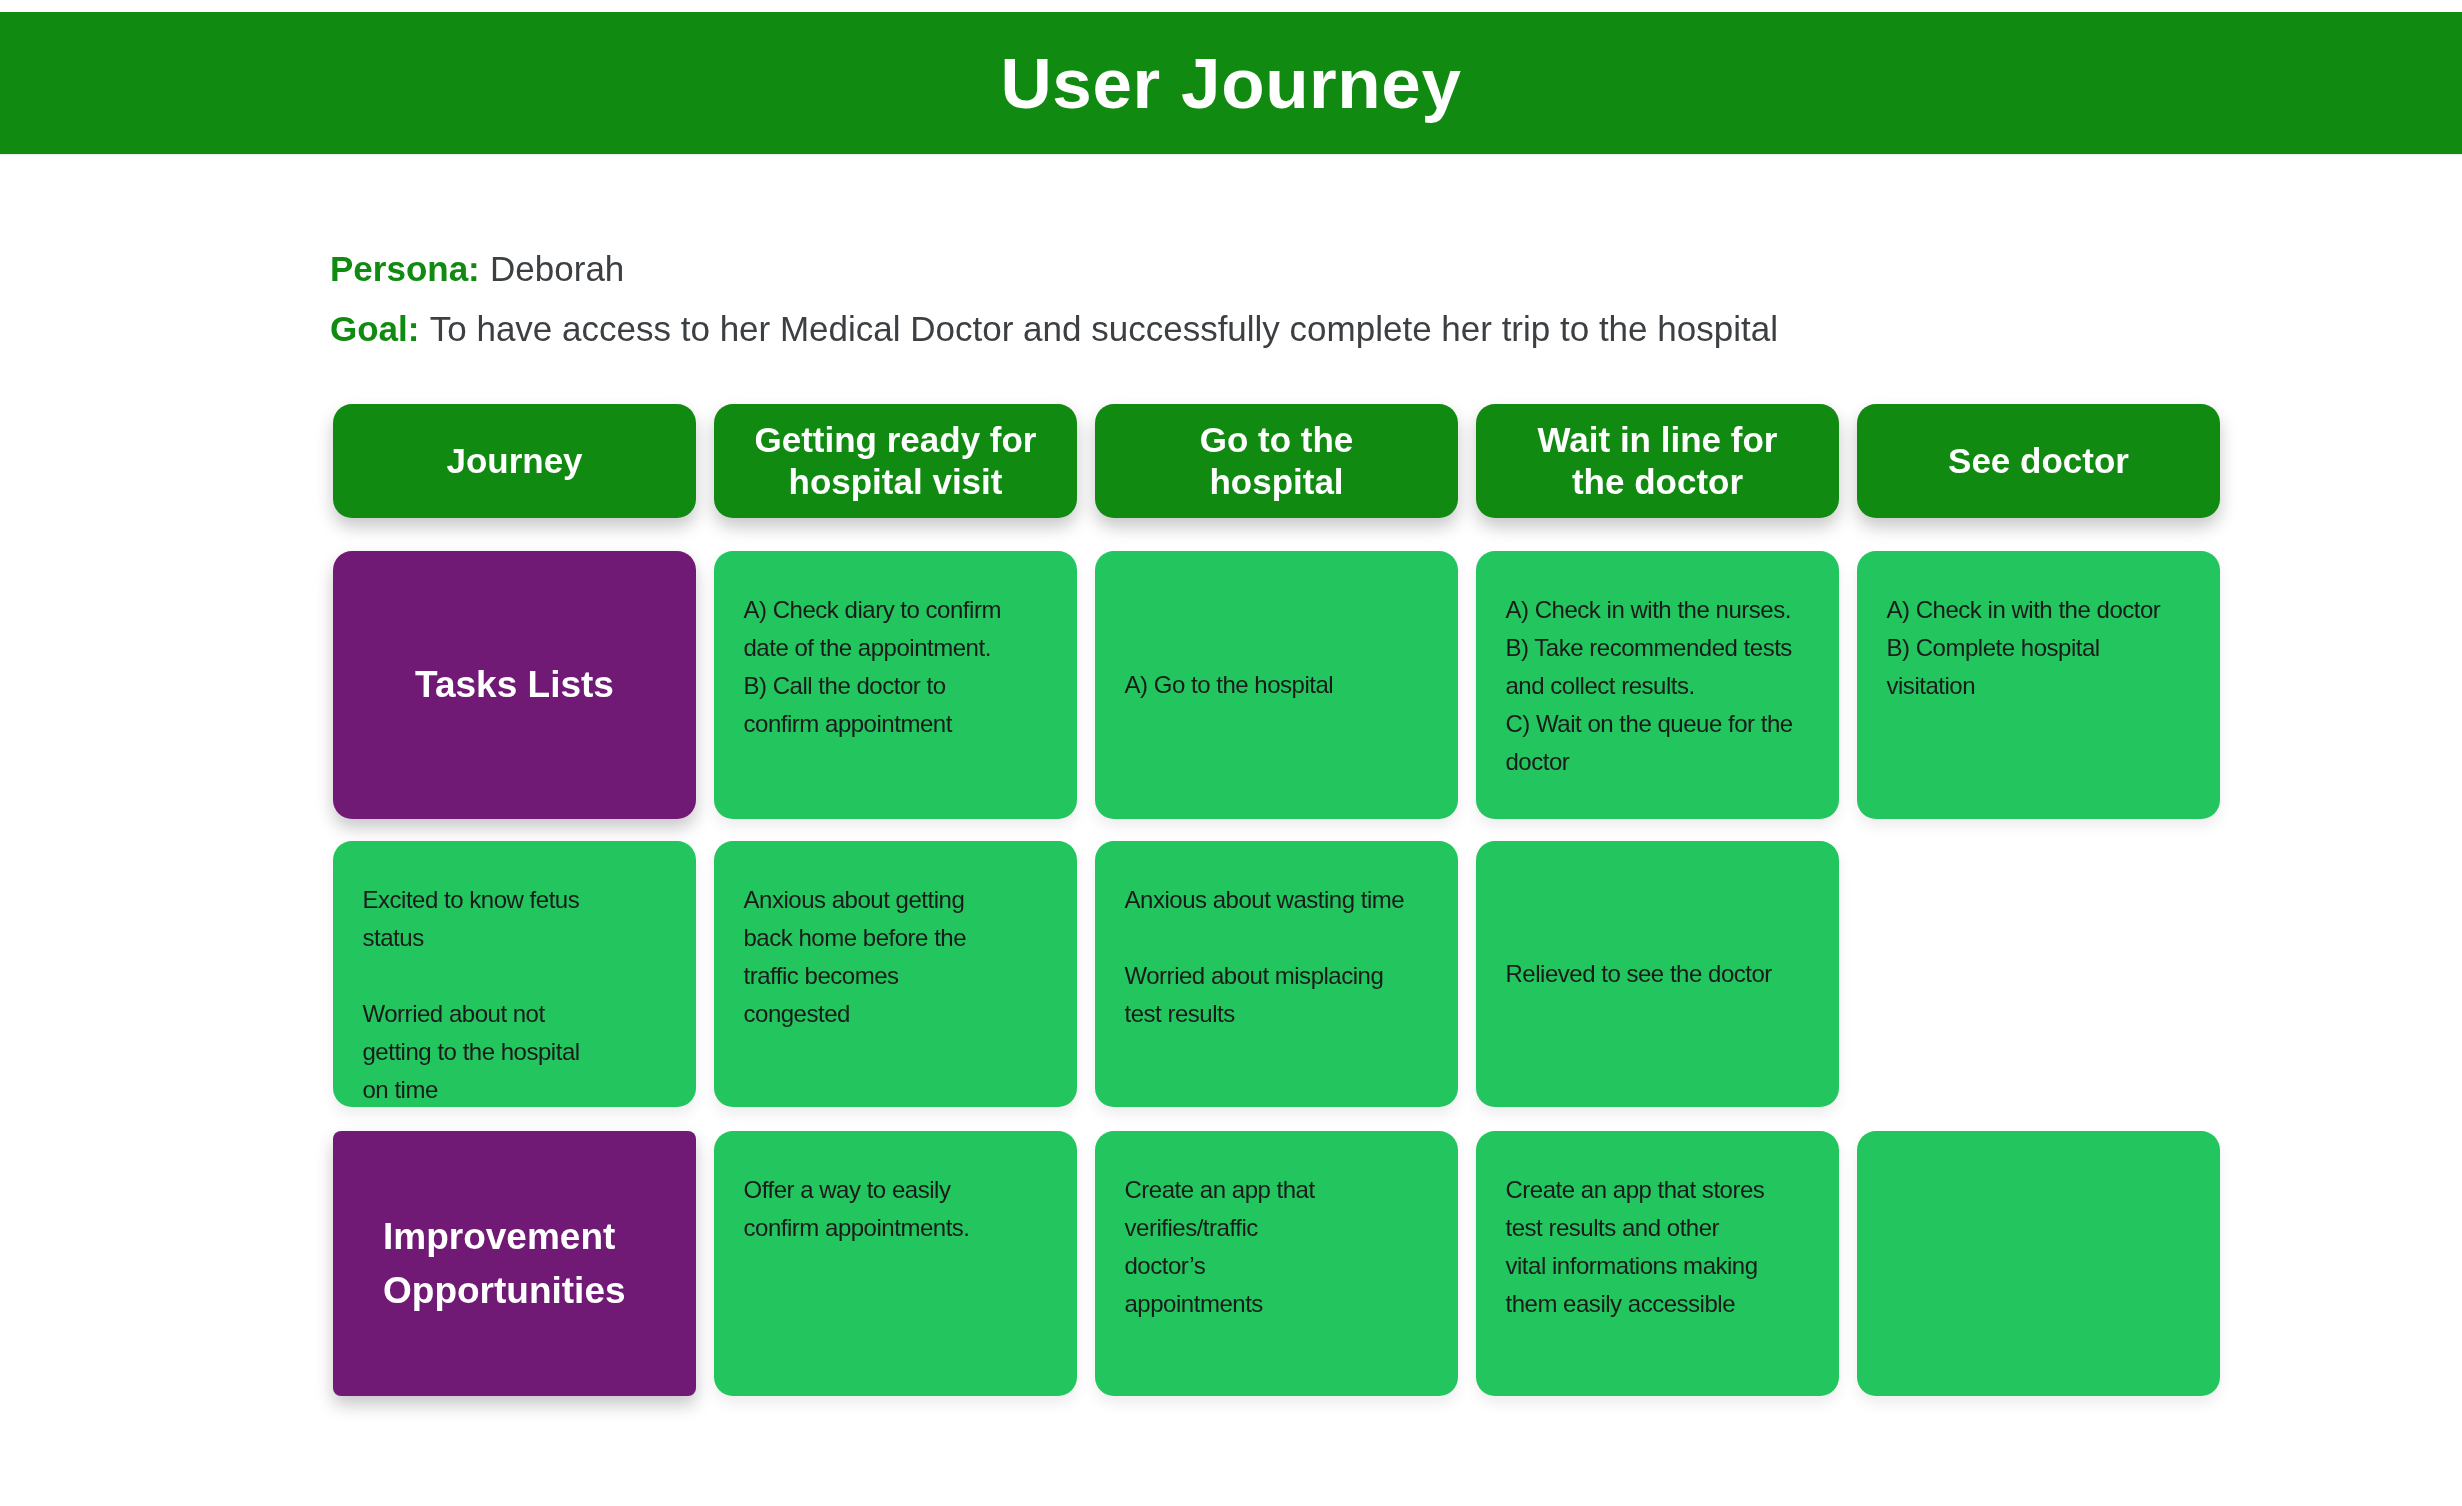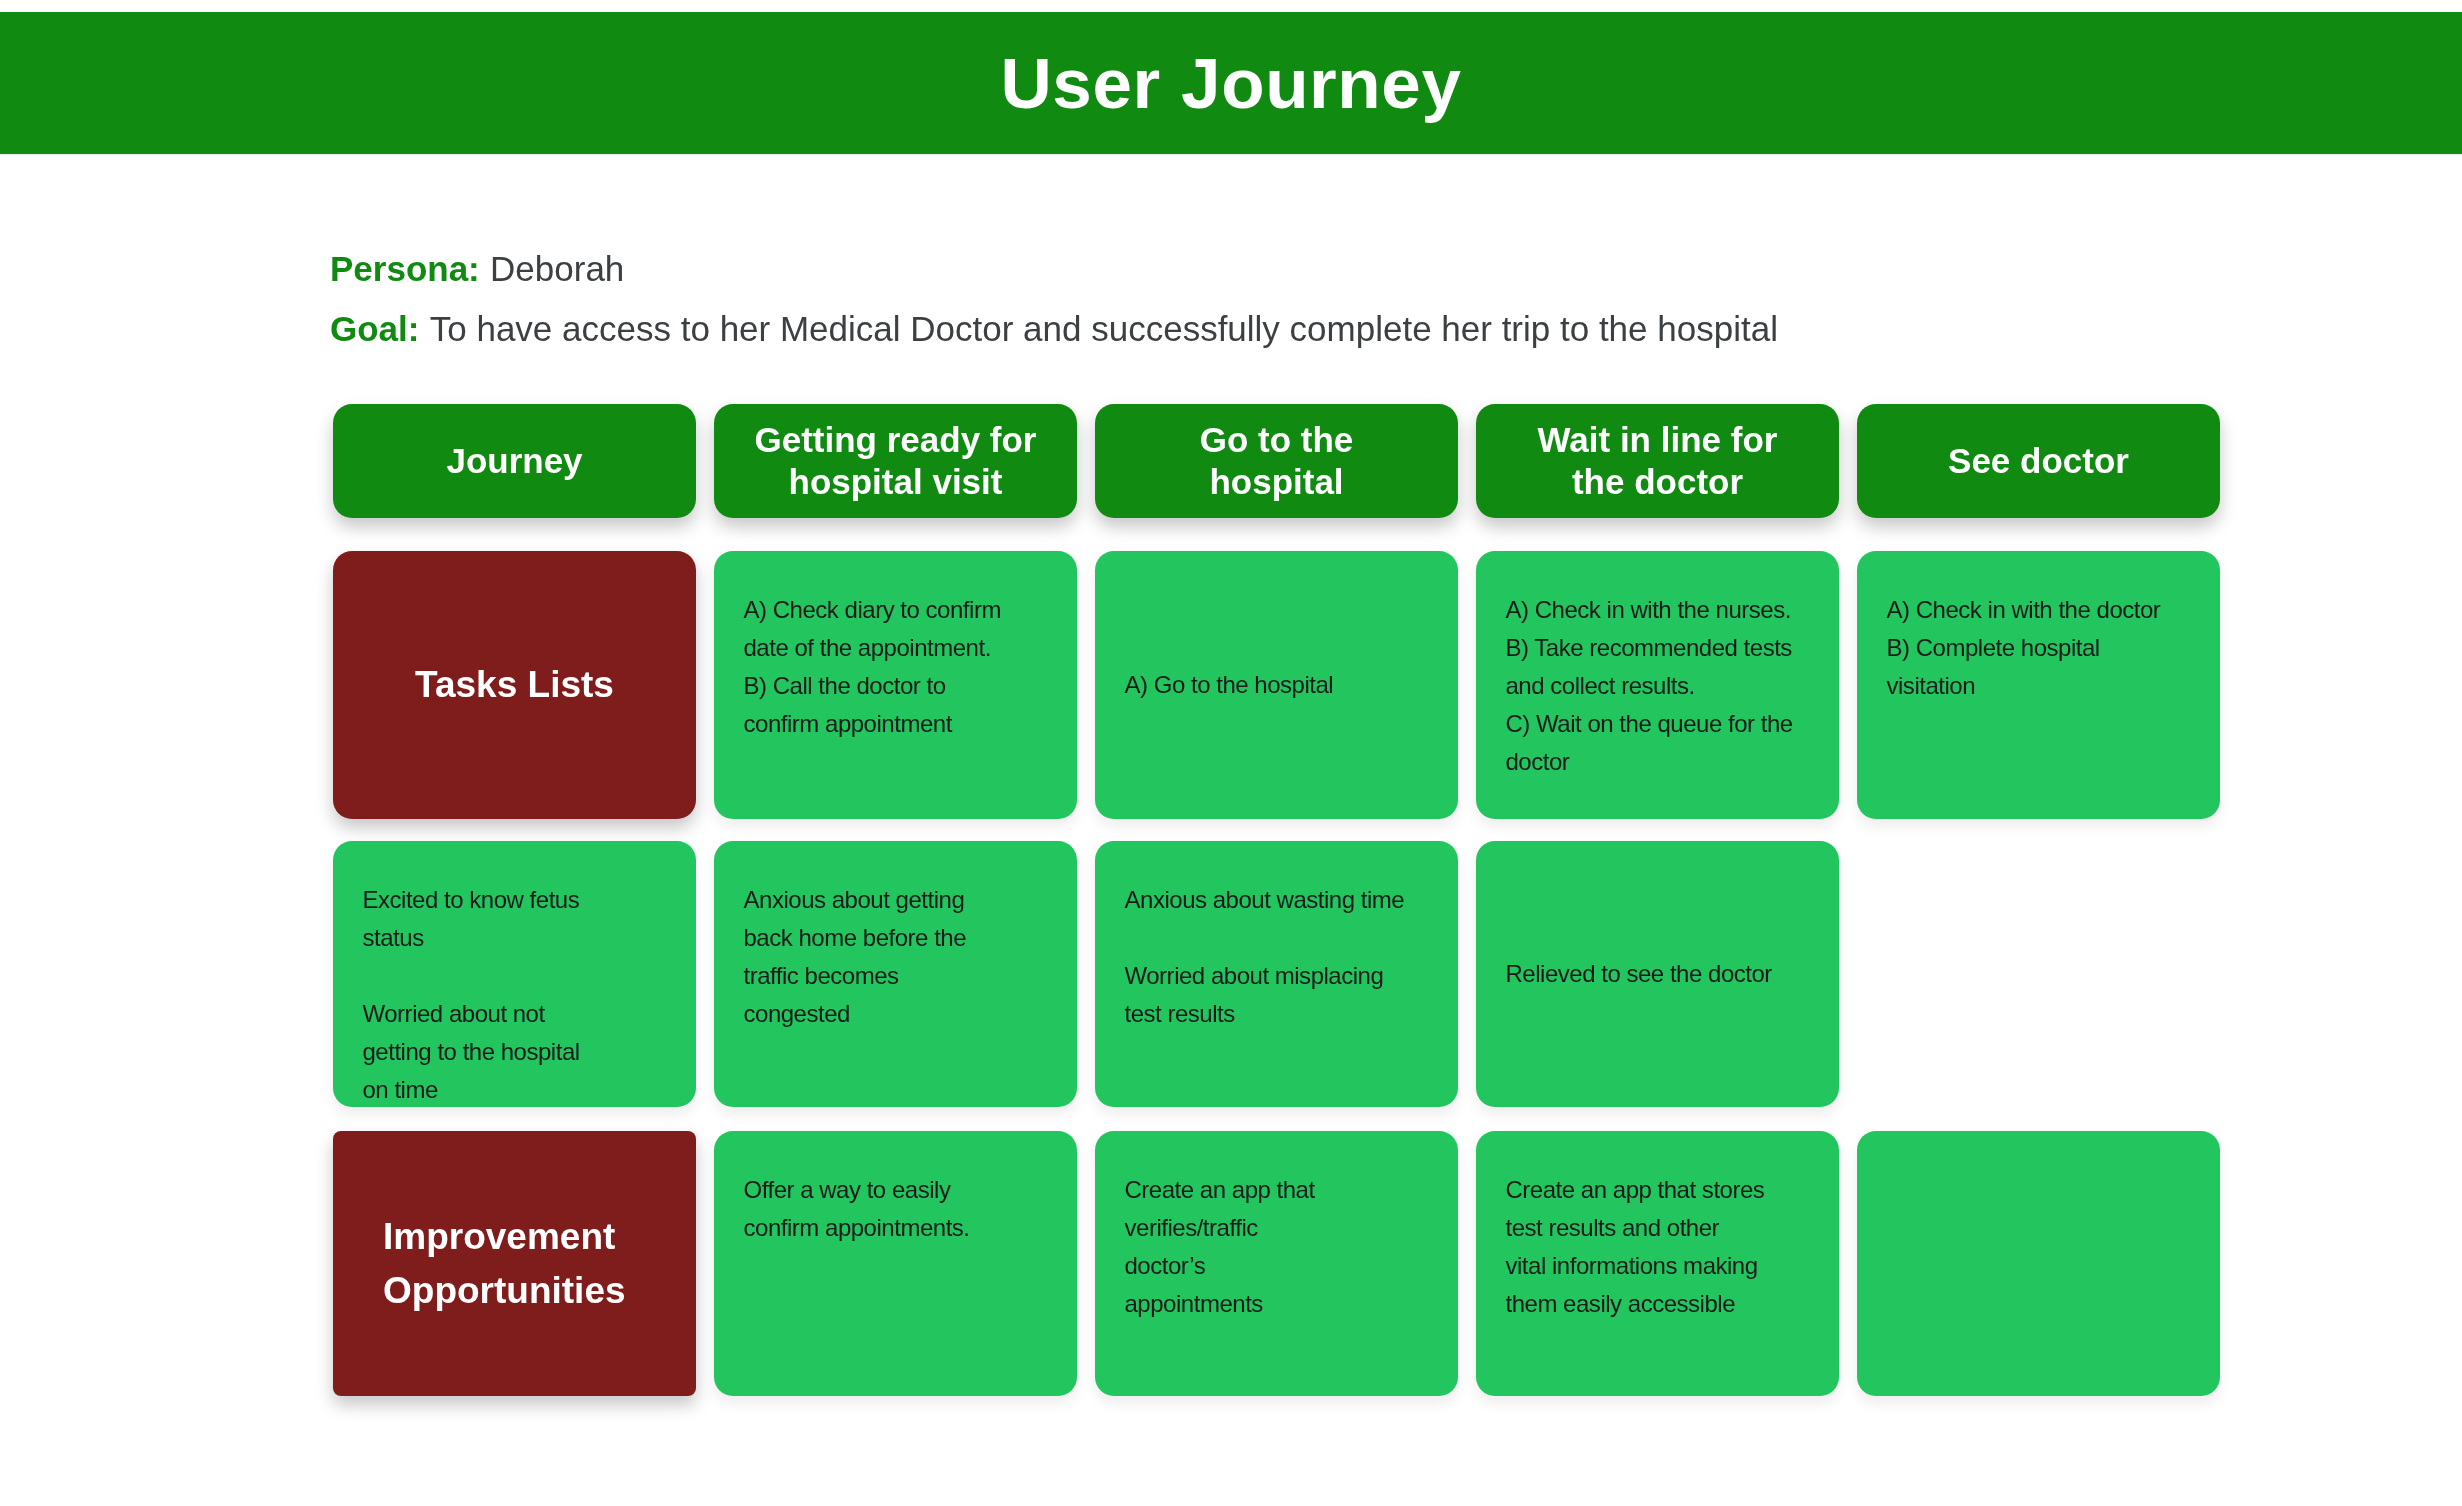--- a/index.html
+++ b/index.html
@@ -82,21 +82,21 @@
     align-items: center;
     justify-content: center;
     text-align: center;
     white-space: pre-line;
     box-shadow: 0 9px 16.7px rgba(0,0,0,0.22);
   }
 
   .rlabel {
     width: 363px;
     box-sizing: border-box;
-    background: #7f1d1d;
+    background: #701a75;
     border-radius: 19px;
     color: #ffffff;
     font-size: 37px;
     font-weight: 700;
     line-height: 54px;
     display: flex;
     align-items: center;
     justify-content: center;
     text-align: center;
     white-space: pre-line;

